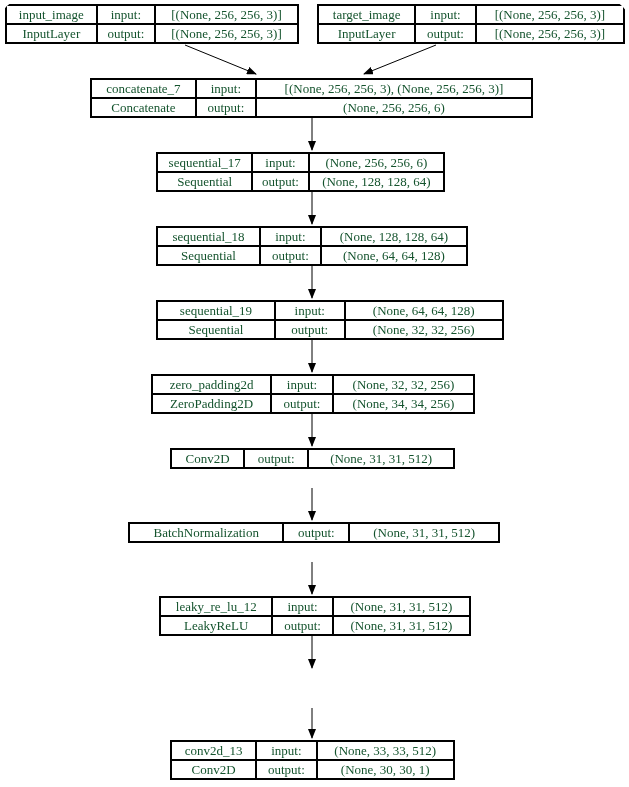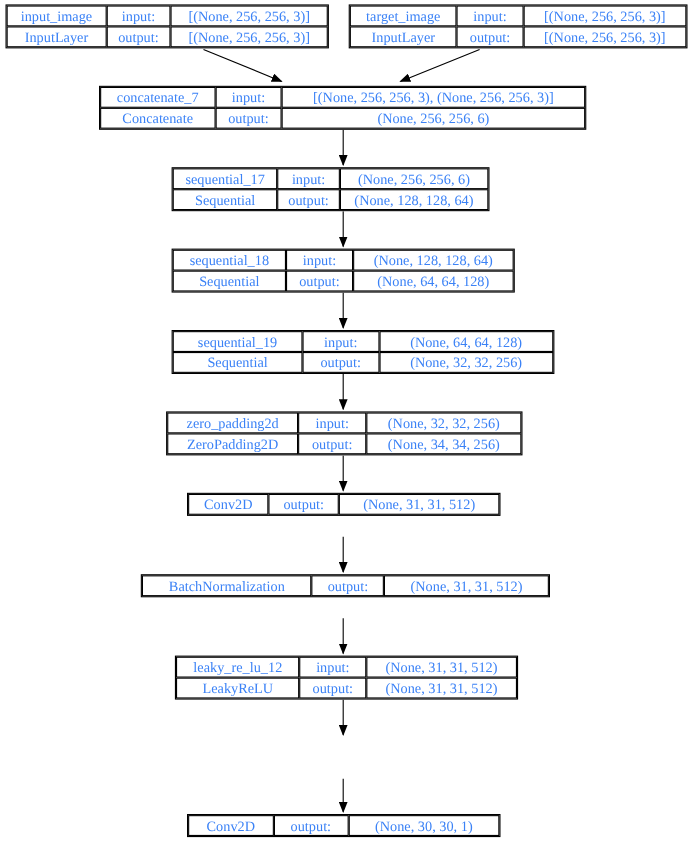--- a/index.html
+++ b/index.html
@@ -3,22 +3,23 @@
 <meta charset="utf-8">
 <style>
   html, body { margin: 0; padding: 0; background: #ffffff; }
   * { box-sizing: border-box; }
   .canvas {
     position: relative;
     width: 629px;
     height: 787px;
     background: #ffffff;
     font-family: "Liberation Serif", "DejaVu Serif", serif;
-    color: #3b82f6;
+    color: #14532d;
     overflow: hidden;
+    border-radius: 22px;
   }
   .edges {
     position: absolute;
     left: 0; top: 0;
     width: 629px; height: 787px;
   }
   .edges line { stroke: #000000; stroke-width: 1; }
   table.node {
     position: absolute;
     border-collapse: separate;
@@ -198,20 +199,25 @@
           <td>LeakyReLU</td>
           <td>output:</td>
           <td>(None, 31, 31, 512)</td>
         </tr>
   </tbody>
     </table>
 
 
   <table class="node" style="left:170px;top:740px;width:285px">
     <tbody>
+        <tr>
+          <td>conv2d_13</td>
+          <td>input:</td>
+          <td>(None, 33, 33, 512)</td>
+        </tr>
     <tr>
           <td>Conv2D</td>
           <td>output:</td>
           <td>(None, 30, 30, 1)</td>
         </tr>
   </tbody>
     </table>
 
 </div>
 

